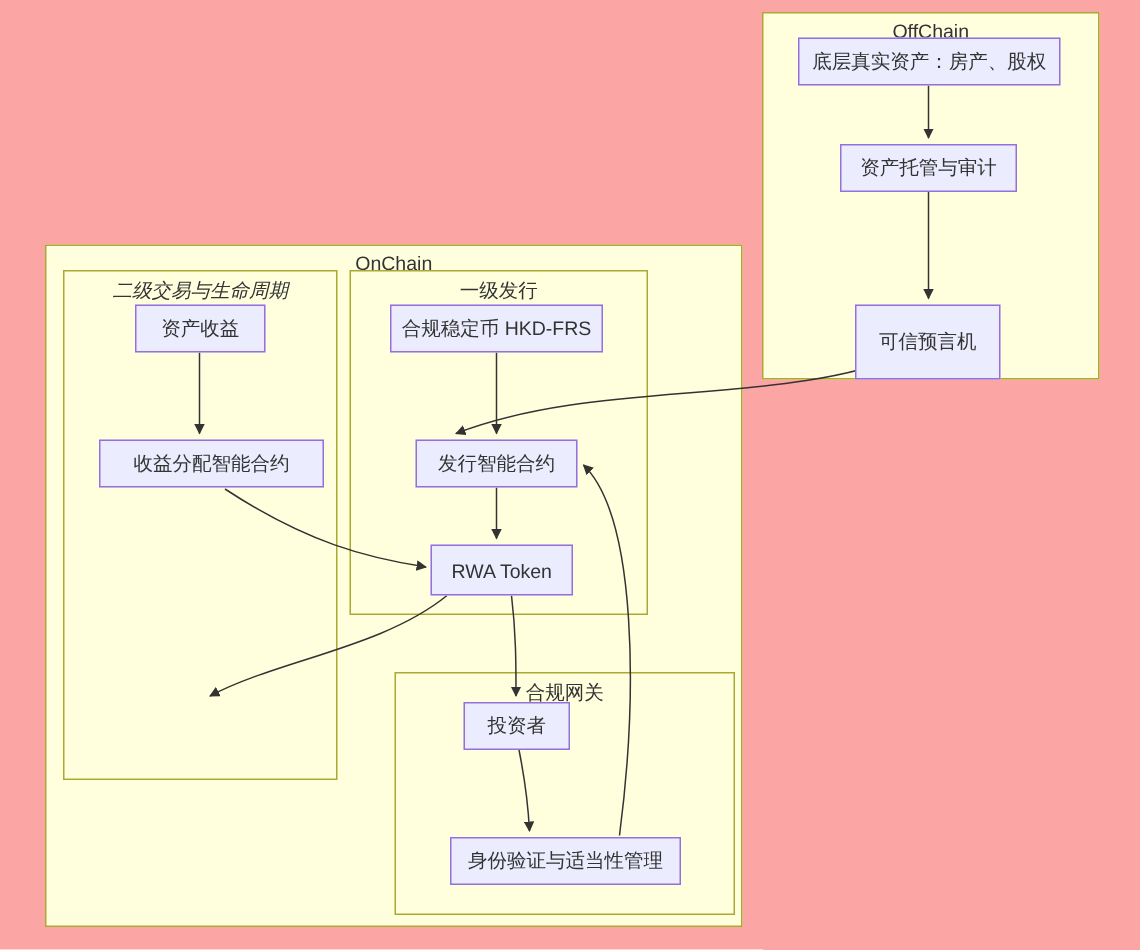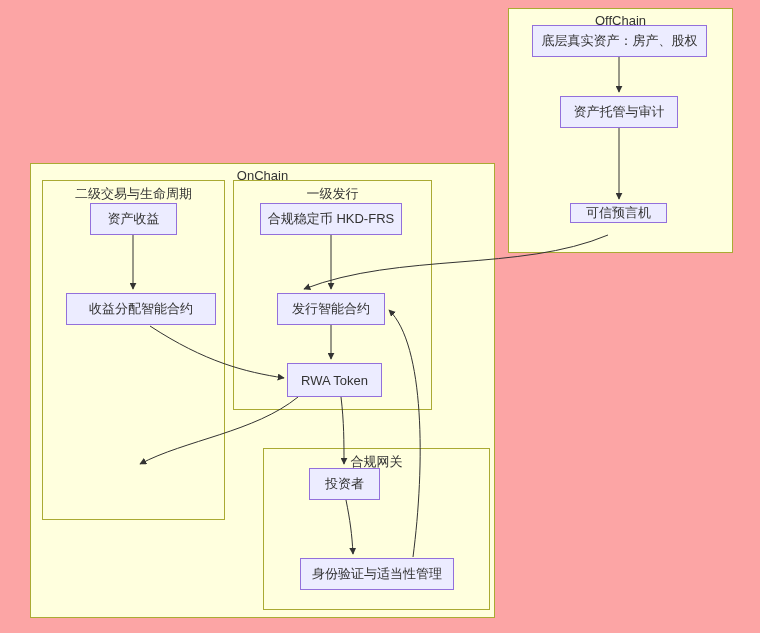--- a/index.html
+++ b/index.html
@@ -46,27 +46,27 @@
     align-items: center;
     justify-content: center;
     font-size: 13px;
     color: var(--text, #333333);
     white-space: nowrap;
     padding: 0 24px;
   }
   
   #cl-offchain  { left: 508px; top: 8px;   width: 225px; height: 245px; }
   #cl-onchain   { left: 30px;  top: 163px; width: 465px; height: 455px; }
-  #cl-secondary { left: 42px;  top: 180px; width: 183px; height: 340px; }
+  #cl-secondary { left: 42px;  top: 180px; width: 183px; height: 340px; font-style: italic; }
   #cl-primary   { left: 233px; top: 180px; width: 199px; height: 230px; }
   #cl-gateway   { left: 263px; top: 448px; width: 227px; height: 162px; }
   
   #n-underlying  { left: 532px; top: 25px;  width: 175px; height: 32px; }
   #n-custody     { left: 560px; top: 96px;  width: 118px; height: 32px; text-align: right; }
-  #n-oracle      { left: 570px; top: 203px; width: 97px;  height: 20px; }
+  #n-oracle      { left: 570px; top: 203px; width: 97px;  height: 50px; }
   #n-revenue     { left: 90px;  top: 203px; width: 87px;  height: 32px; }
   #n-revcontract { left: 66px;  top: 293px; width: 150px; height: 32px; }
   #n-exchange    { left: 68px;  top: 468px; width: 130px; height: 32px; }
   #n-stablecoin  { left: 260px; top: 203px; width: 142px; height: 32px; }
   #n-issuance    { left: 277px; top: 293px; width: 108px; height: 32px; }
   #n-token       { left: 287px; top: 363px; width: 95px;  height: 34px; text-align: right; }
   #n-investor    { left: 309px; top: 468px; width: 71px;  height: 32px; }
   #n-identity    { left: 300px; top: 558px; width: 154px; height: 32px; }
 </style>
 </head>

